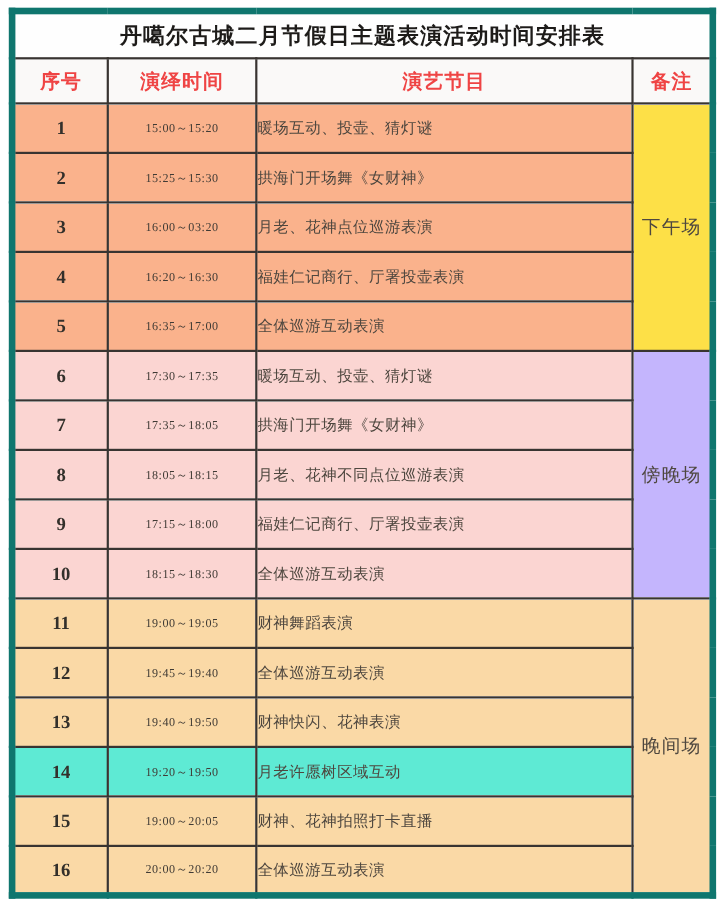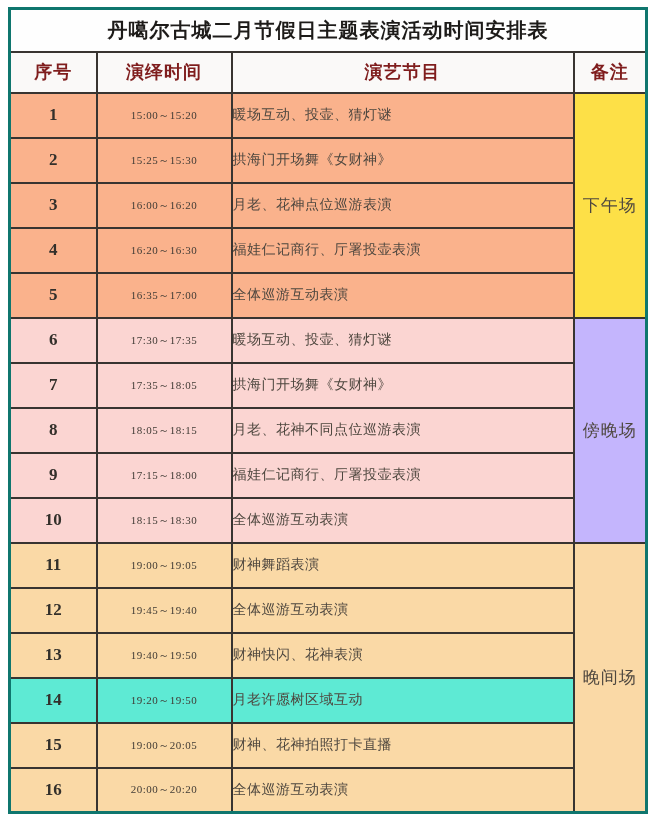--- a/index.html
+++ b/index.html
@@ -15,21 +15,21 @@
     width: 653px;
     height: 833px;
     box-sizing: border-box;
     padding: 7px 8px;
     background: #ffffff;
   }
   table.schedule {
     border-collapse: collapse;
     table-layout: fixed;
     width: 637px;
-    border: 3px solid #0f766e;
+    border: 6px solid #0f766e;
   }
   table.schedule td, table.schedule th {
     border: 2px solid #383431;
     padding: 0;
     box-sizing: border-box;
     overflow: hidden;
   }
   tr.title-row td {
     height: 43px;
     background: #fefefe;
@@ -37,21 +37,21 @@
     font-size: 20px;
     font-weight: bold;
     color: #1d1b19;
     letter-spacing: 1px;
   }
   tr.header-row th {
     height: 41px;
     background: #faf9f8;
     font-size: 18px;
     font-weight: bold;
-    color: #7f1d1d;
+    color: #ef4444;
     letter-spacing: 1px;
   }
   tbody tr {
     height: 45px;
   }
   td.cell-no {
     text-align: center;
     font-family: "Liberation Serif", "DejaVu Serif", serif;
     font-weight: bold;
     font-size: 17px;
@@ -107,21 +107,21 @@
           <td class="cell-program">暖场互动、投壶、猜灯谜</td>
           <td class="cell-remark" rowspan="5" style="background: #fde047;">下午场</td>
         </tr>
         <tr style="background: rgb(250, 178, 140);">
           <td class="cell-no">2</td>
           <td class="cell-time">15:25～15:30</td>
           <td class="cell-program">拱海门开场舞《女财神》</td>
         </tr>
         <tr style="background: rgb(250, 178, 140);">
           <td class="cell-no">3</td>
-          <td class="cell-time">16:00～16:20</td>
+          <td class="cell-time">16:00～03:20</td>
           <td class="cell-program">月老、花神点位巡游表演</td>
         </tr>
         <tr style="background: rgb(250, 178, 140);">
           <td class="cell-no">4</td>
           <td class="cell-time">16:20～16:30</td>
           <td class="cell-program">福娃仁记商行、厅署投壶表演</td>
         </tr>
         <tr style="background: rgb(250, 178, 140);">
           <td class="cell-no">5</td>
           <td class="cell-time">16:35～17:00</td>

